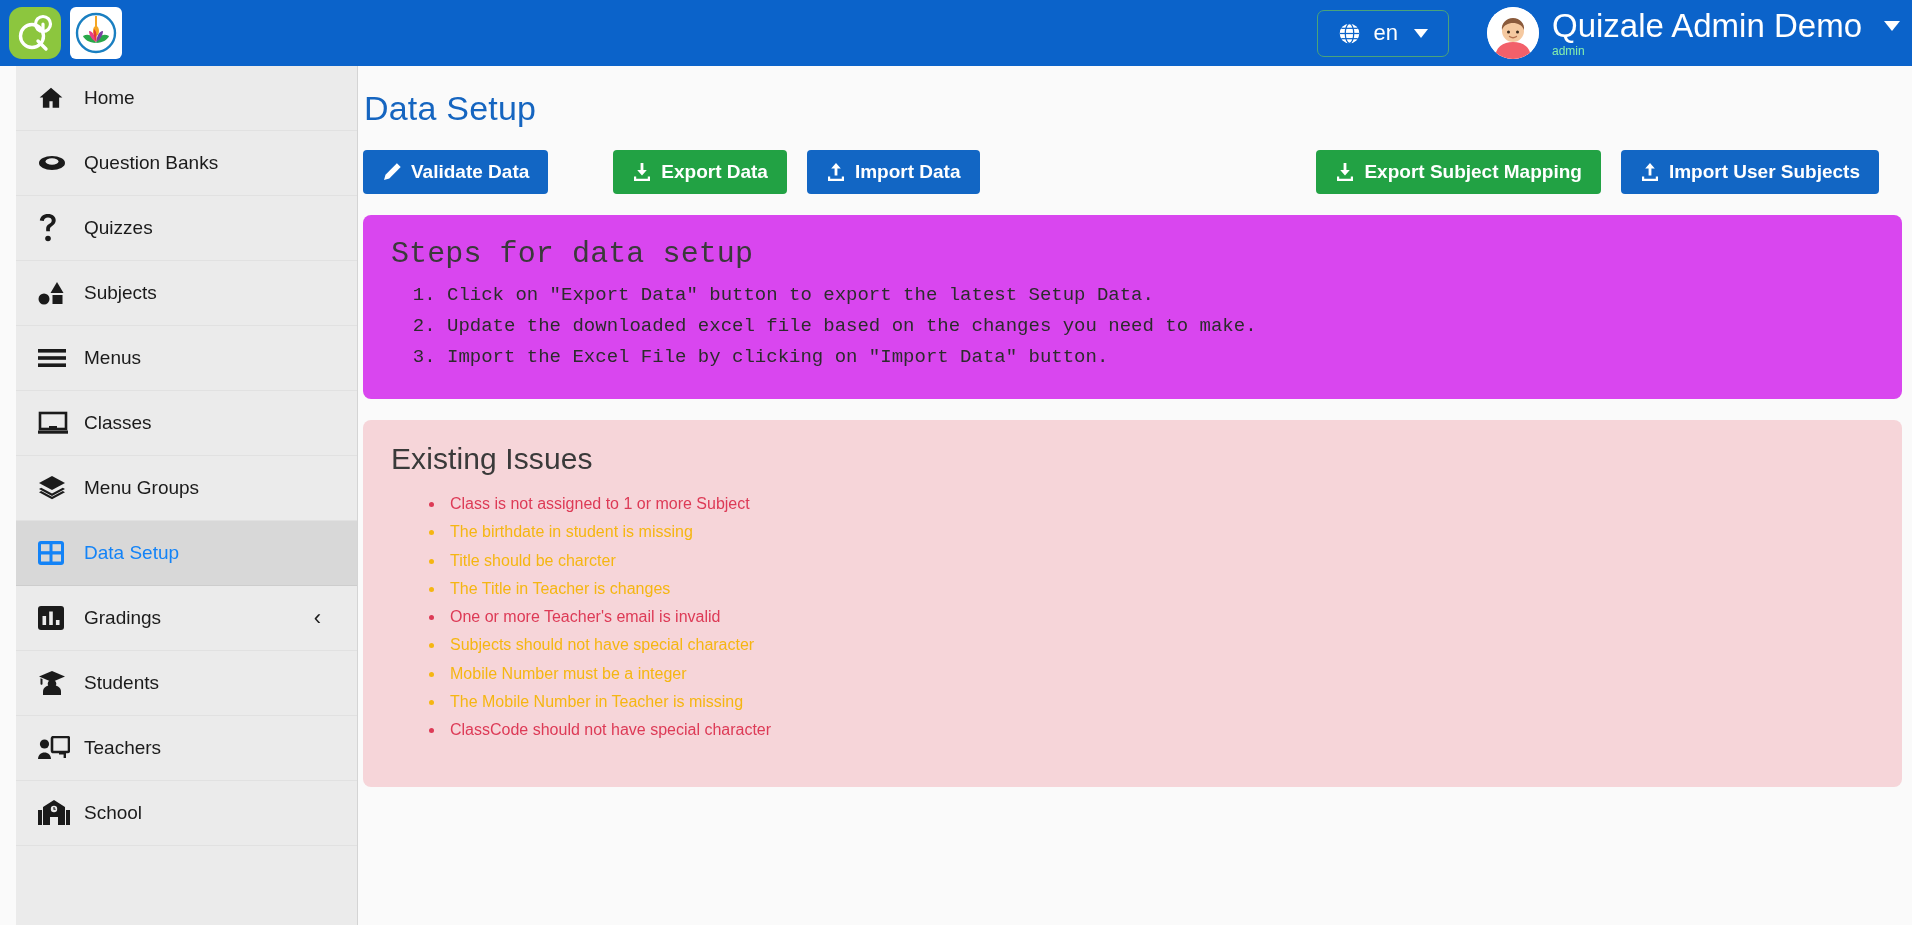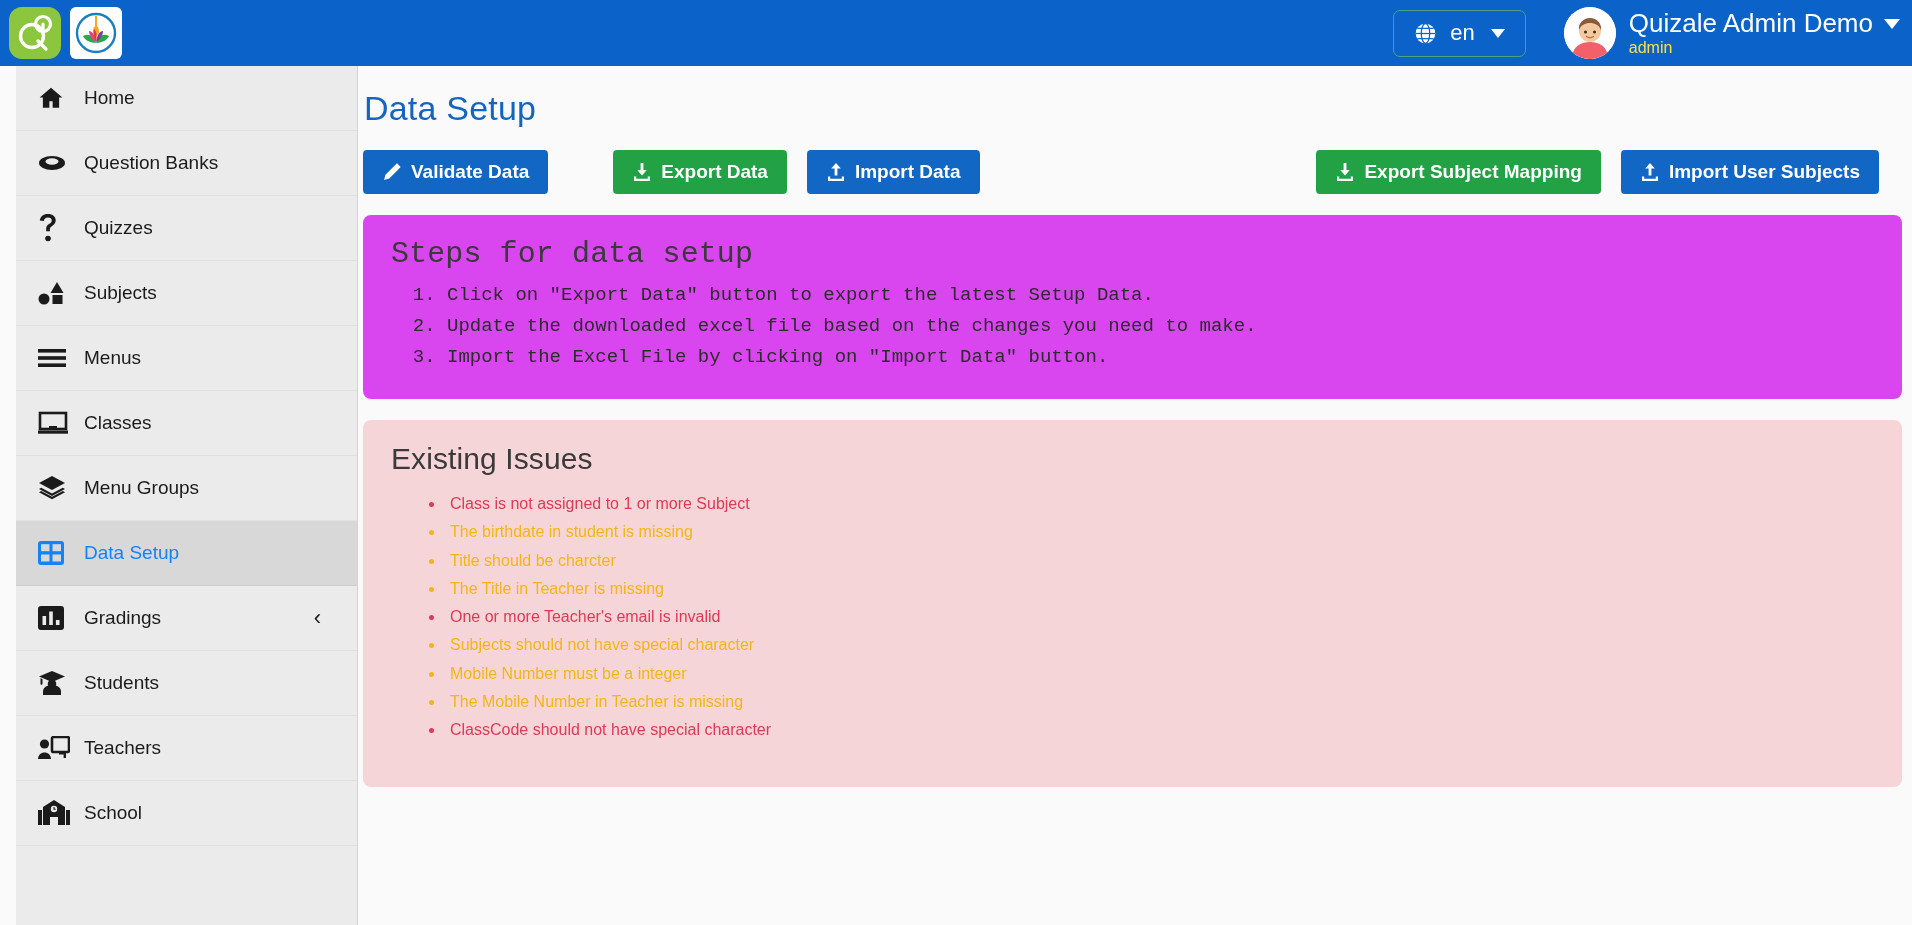--- a/index.html
+++ b/index.html
@@ -79,36 +79,36 @@
     width: 52px; height: 52px;
     border-radius: 50%;
     background: #fff;
     overflow: hidden;
     flex: 0 0 auto;
     position: relative;
   }
   .user-text { line-height: 1.12; }
   .user-name {
     color: #ffffff;
-    font-size: 26px;
-    display: flex;
-    align-items: center;
-    gap: 11px;
+    font-size: 33px;
+    display: flex;
+    align-items: center;
+    gap: 22px;
     white-space: nowrap;
     justify-content: flex-end;
   }
   .user-name .caret {
     width: 0; height: 0;
     border-left: 8px solid transparent;
     border-right: 8px solid transparent;
     border-top: 10px solid #fff;
   }
   .user-sub {
-    color: #fde047;
-    font-size: 16px;
+    color: #86efac;
+    font-size: 12px;
   }
 
   
   .sidebar {
     position: absolute;
     top: 66px; left: 16px;
     width: 342px;
     height: 859px;
     background: #ebebeb;
     border-right: 1px solid #d4d4d4;
@@ -534,21 +534,21 @@
         <li>Import the Excel File by clicking on "Import Data" button.</li>
       </ol>
   </section>
 
   <section class="panel panel-danger">
     <h2>Existing Issues</h2>
     <ul class="issues" id="issues-list">
         <li class="sev-danger">Class is not assigned to 1 or more Subject</li>
         <li class="sev-warning">The birthdate in student is missing</li>
         <li class="sev-warning">Title should be charcter</li>
-        <li class="sev-warning">The Title in Teacher is missing</li>
+        <li class="sev-warning">The Title in Teacher is changes</li>
         <li class="sev-danger">One or more Teacher's email is invalid</li>
         <li class="sev-warning">Subjects should not have special character</li>
         <li class="sev-warning">Mobile Number must be a integer</li>
         <li class="sev-warning">The Mobile Number in Teacher is missing</li>
         <li class="sev-danger">ClassCode should not have special character</li>
       </ul>
   </section>
 
 </main>
 

